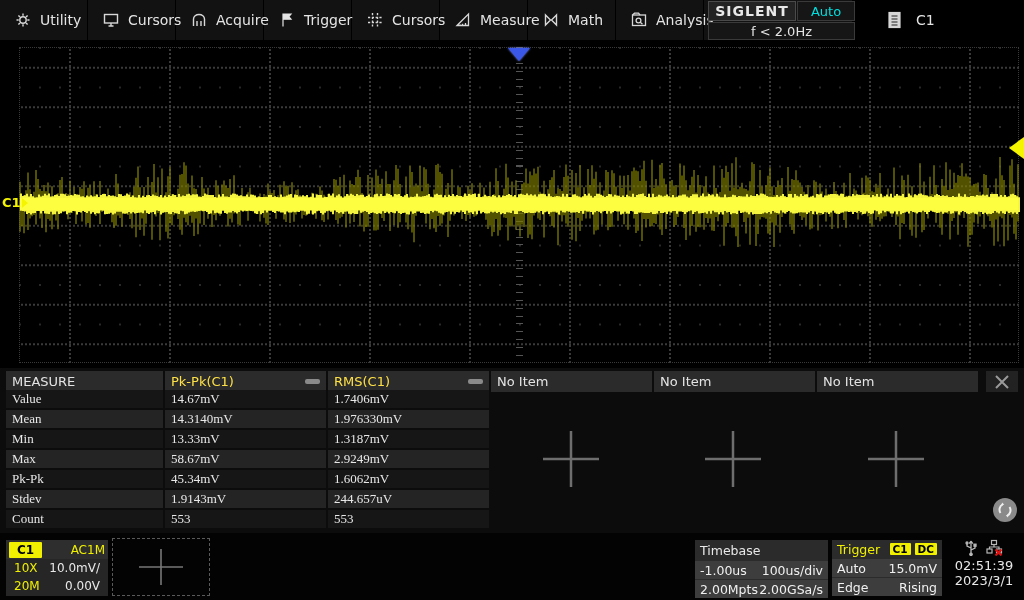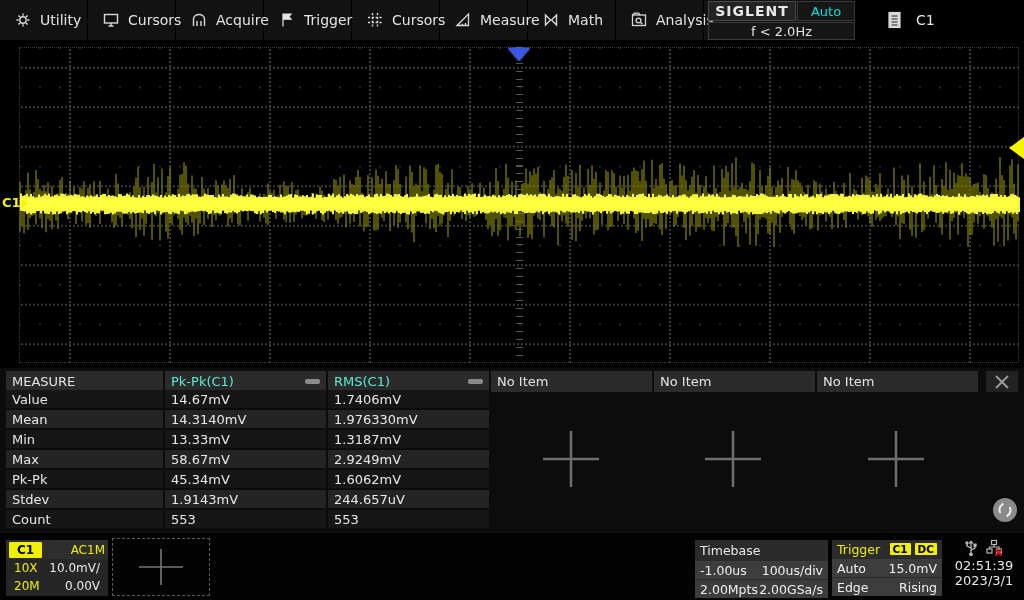--- a/index.html
+++ b/index.html
@@ -50,26 +50,26 @@
   .channel-marker .arrow { width:0; height:0; border-top:5px solid transparent;
     border-bottom:5px solid transparent; border-left:6px solid #f5f500; margin-left:1px; }
 
   
   .measure { position:absolute; top:368px; left:0; width:1024px; height:165px; background:#0c0c0c; }
   .m-header { position:absolute; top:3px; left:6px; display:flex; gap:2px; }
   .m-hcell { height:21px; background:#2b2b2b; display:flex; align-items:center;
     font-size:13px; color:#e4e4e4; padding:0 6px; }
   .m-hcell.label { width:157px; }
   .m-hcell.col { width:161px; justify-content:space-between; }
-  .m-hcell .colname { color:#5eead4; }
+  .m-hcell .colname { color:#fde047; }
   .m-hcell .colname.empty { color:#e4e4e4; }
   .minus-btn { width:15px; height:5px; background:#8a8a8a; border-radius:2px; }
   .m-close { position:absolute; top:3px; right:6px; width:32px; height:21px; background:#222;
     display:flex; align-items:center; justify-content:center; }
-  .m-rows { position:absolute; top:22px; left:6px; }
+  .m-rows { position:absolute; top:22px; left:6px;font-family:Liberation Serif, serif; }
   .m-row { display:flex; gap:2px; margin-bottom:0; }
   .m-cell { height:18px; margin-bottom:2px; display:flex; align-items:center; padding:0 6px;
     font-size:13px; color:#e8e8e8; }
   .m-row:nth-child(odd)  .m-cell { background:#161616; }
   .m-row:nth-child(even) .m-cell { background:#242424; }
   .m-cell.label { width:157px; }
   .m-cell.val { width:161px; }
   .plus-area { position:absolute; left:490px; top:22px; width:487px; height:138px;
     display:flex; }
   .plus-slot { width:163px; display:flex; align-items:center; justify-content:center; }

